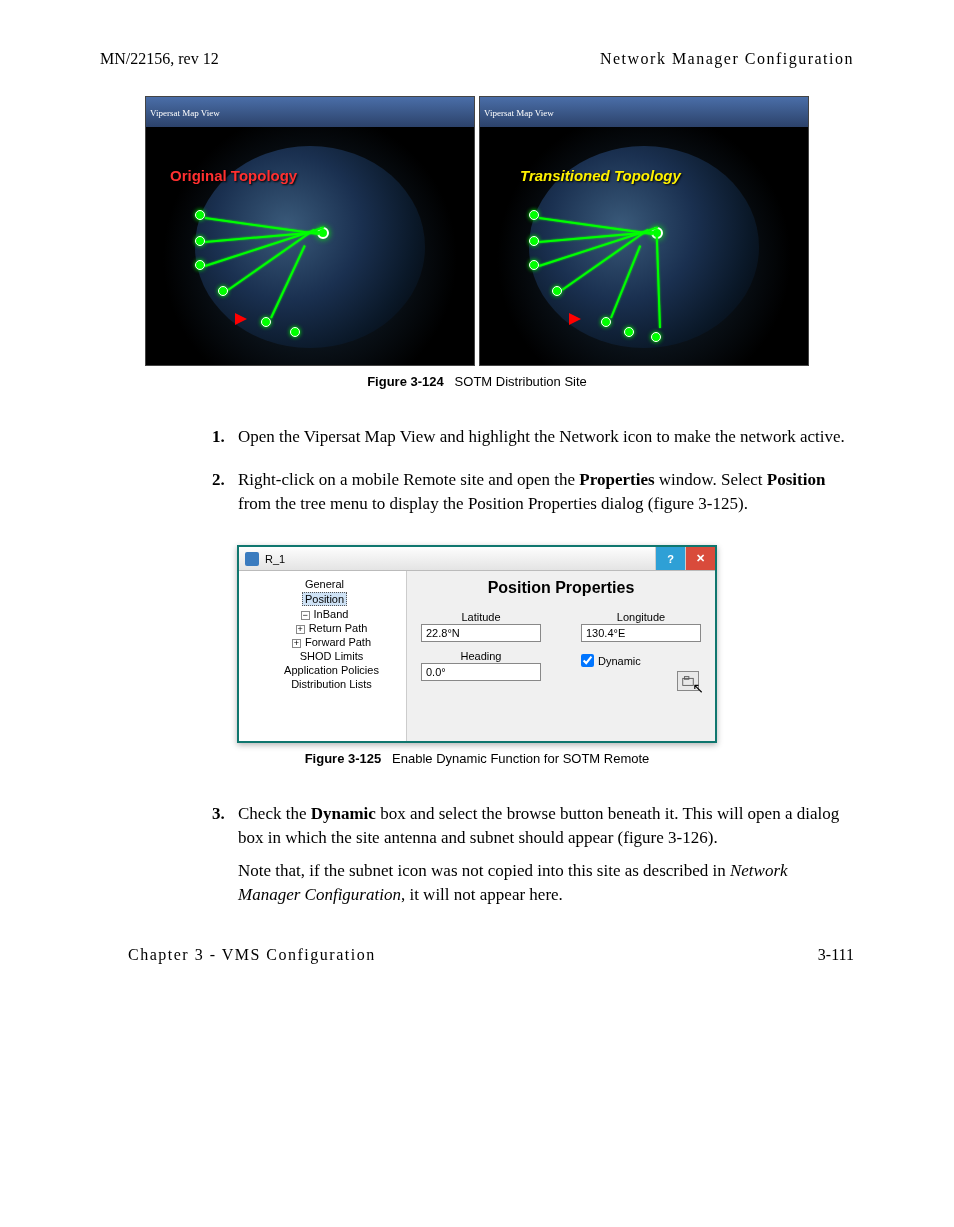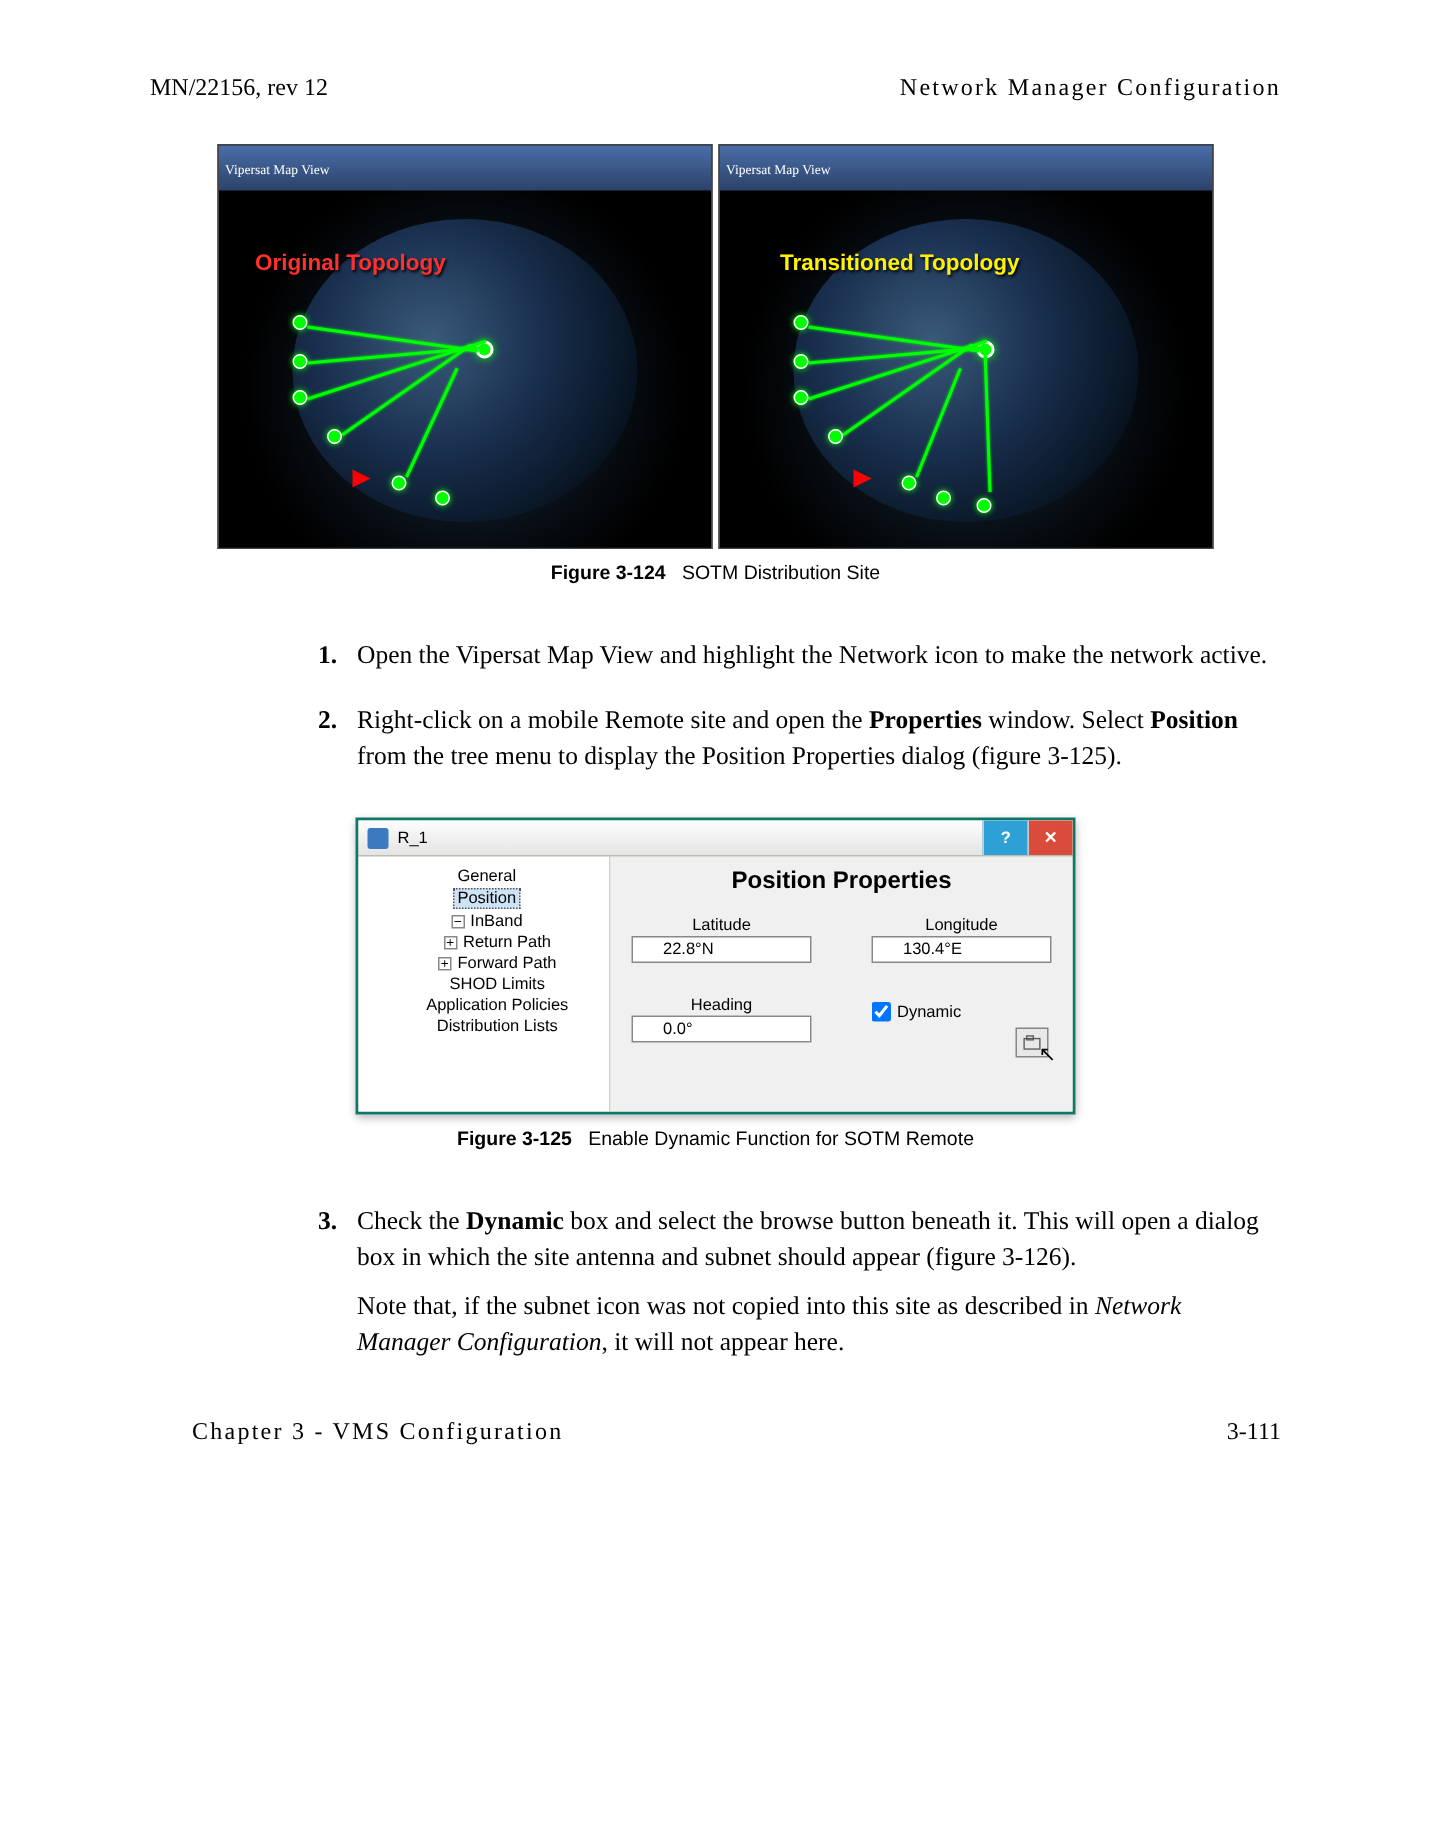--- a/index.html
+++ b/index.html
@@ -43,21 +43,21 @@
   .globe {
     position:absolute; left:15%; top:8%; width:70%; height:85%;
     border-radius:50%;
     background: radial-gradient(circle at 40% 40%, #3a5a7a 0%, #1a3050 40%, #0a1828 70%, #000 100%);
   }
   .overlay-label {
     position:absolute; top:40px; left:24px;
     color:#ff3030; font-weight:bold; font-size:15px; font-family:Arial,sans-serif;
     text-shadow:1px 1px 2px #000;
   }
-  .overlay-label.yellow { color:#fff200; left: 40px; }
+  .overlay-label.yellow { color:#fff200; left: 40px; font-style: italic; }
   .line { position:absolute; background:#00ff00; height:2px; transform-origin:left center; box-shadow:0 0 2px #0f0; }
   .node { position:absolute; width:10px; height:10px; background:#00ff00; border-radius:50%; border:1px solid #fff; box-shadow:0 0 4px #0f0; }
   .hub { position:absolute; width:12px; height:12px; background:#00ff00; border-radius:50%; border:2px solid #fff; box-shadow:0 0 6px #0f0; }
   .arrow { position:absolute; width:0; height:0; border-left:12px solid #ff0000; border-top:6px solid transparent; border-bottom:6px solid transparent; }
 
   .figure-caption { font-family: Arial, Helvetica, sans-serif; font-size:13px; margin-top:8px; }
   .figure-caption b { font-weight:bold; }
 
   .body-list { margin: 16px 0 30px 112px; padding: 0; }
   .body-list li { list-style: none; font-size:17px; line-height:1.38; margin-bottom:20px; text-align:left; position:relative; padding-left:26px; }
@@ -86,21 +86,21 @@
   .tree-item.root { padding-left:4px; }
   .tree-item.selected span.lbl { background:#cfe3f6; border:1px dotted #555; padding:0 2px; display:inline-block; }
   .expander { display:inline-block; width:9px; height:9px; border:1px solid #888; margin-right:4px; text-align:center; line-height:7px; font-size:9px; vertical-align:middle; background:#fff; }
   .tree-indent1 { padding-left:18px; }
   .panel { flex:1; padding:8px 14px; background:#f0f0f0; }
   .panel h3 { font-size:16px; font-weight:bold; text-align:center; margin-bottom:14px; font-family:Arial,sans-serif; }
   .form-row { display:flex; gap:40px; margin-bottom:4px; }
   .form-col { flex:1; }
   .form-col label { display:block; font-size:11px; margin-bottom:1px; }
   .form-col input[type=text] {
-    width:120px; height:18px; border:1px solid #888; background:#fff; padding:0 20px; font-size:11px;
+    width:120px; height:18px; border:1px solid #888; background:#fff; padding:0 4px; font-size:11px;
   }
   .chkrow { display:flex; align-items:center; gap:4px; margin-top:4px; }
   .browse-btn { width:22px; height:20px; border:1px solid #888; background:#e8e8e8; margin-left:96px; margin-top:4px; display:flex; align-items:center; justify-content:center; position:relative; }
   .browse-btn svg { width:14px; height:14px; }
   .cursor { position:absolute; right:-6px; bottom:-6px; font-size:14px; color:#000; }
 
   .footer-row {
     display:flex; justify-content:space-between; align-items:baseline;
     font-size:16px; margin-top:40px;margin-left:28px;
   }
@@ -217,21 +217,21 @@
           <div class="form-row">
             <div class="form-col">
               <label>Latitude</label>
               <input type="text" value="22.8°N" style="">
             </div>
             <div class="form-col">
               <label>Longitude</label>
               <input type="text" value="130.4°E" style="">
             </div>
           </div>
-          <div class="form-row" style="margin-top:22px;">
+          <div class="form-row" style="margin-top:8px;">
             <div class="form-col">
               <label>Heading</label>
               <input type="text" value="0.0°" style="">
             </div>
             <div class="form-col">
               <div class="chkrow">
                 <input type="checkbox" checked="" style="">
                 <span>Dynamic</span>
               </div>
               <div class="browse-btn">

